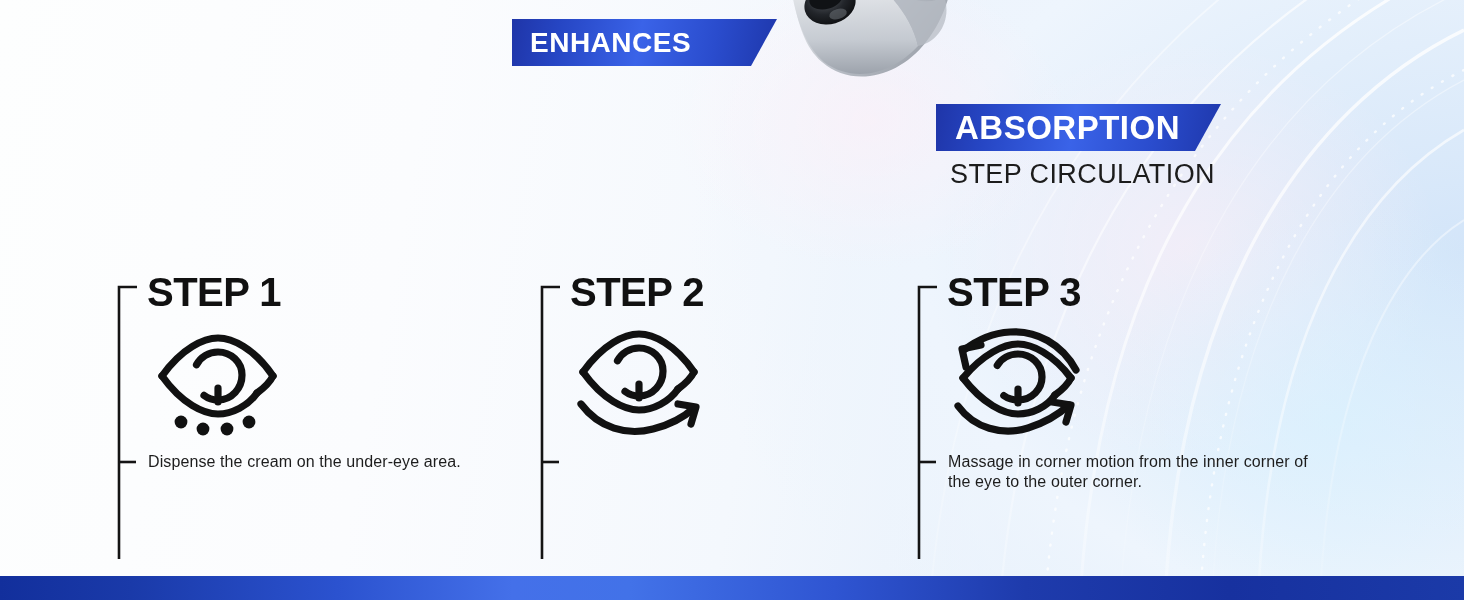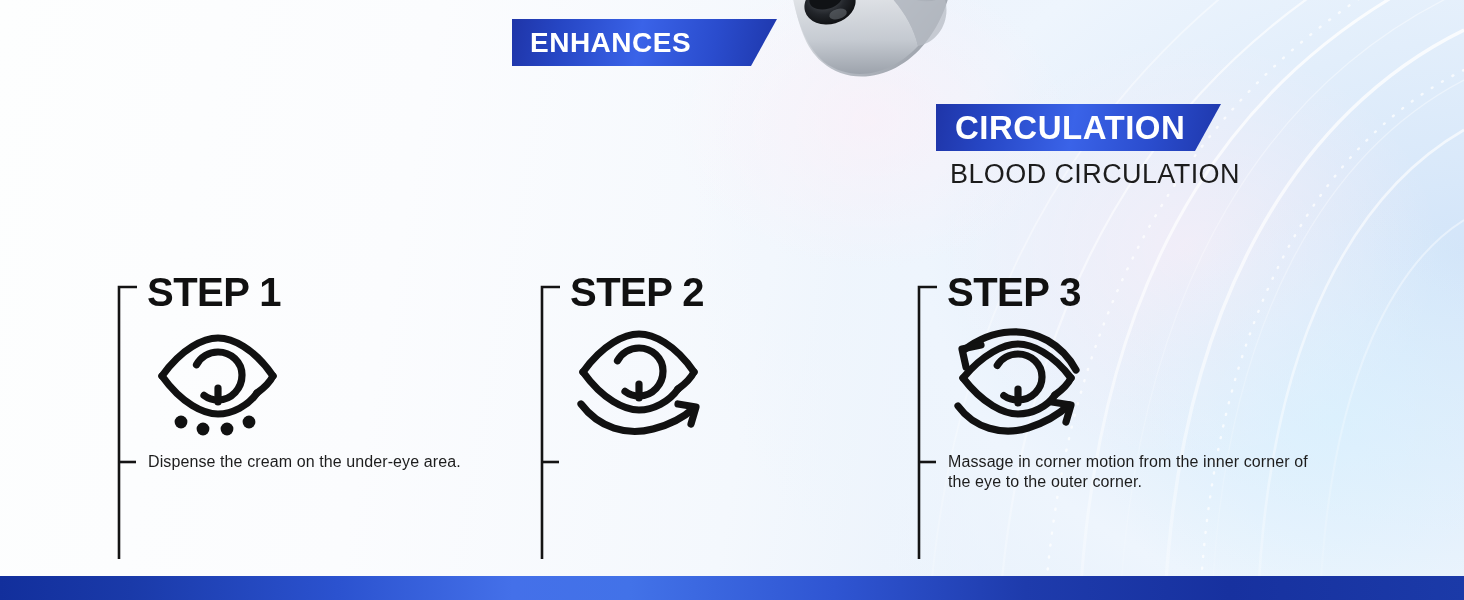--- a/index.html
+++ b/index.html
@@ -239,23 +239,23 @@
     <ellipse cx="60" cy="76" rx="17" ry="11" transform="rotate(-16 60 76)" fill="#101215"></ellipse>
     <ellipse cx="72" cy="92" rx="9" ry="5" transform="rotate(-16 72 92)" fill="#6d7278" opacity="0.55"></ellipse>
     <path d="M30 60 C50 48 78 52 100 68" stroke="#ffffff" stroke-width="3" fill="none" opacity="0.5"></path>
   </svg>
 
   <div class="banner" id="banner-enhances">
     <span>ENHANCES</span>
   </div>
 
   <div class="banner" id="banner-stimulates">
-    <span>CIRCULATION</span>
+    <span>ABSORPTION</span>
   </div>
-  <div class="banner-sub" id="sub-stimulates">BLOOD CIRCULATION</div>
+  <div class="banner-sub" id="sub-stimulates">STEP CIRCULATION</div>
 
   <div class="steps">
 
     <div class="step" id="step-1">
       <svg class="bracket" viewBox="0 0 22 276" aria-hidden="true">
         <path d="M21 2 H3 V274" fill="none" stroke="#141414" stroke-width="2.6"></path>
         <path d="M3 177 H20" fill="none" stroke="#141414" stroke-width="2.6"></path>
       </svg>
       <div class="step-title">STEP 1</div>
       <svg class="step-icon" viewBox="0 0 130 110" aria-hidden="true">

